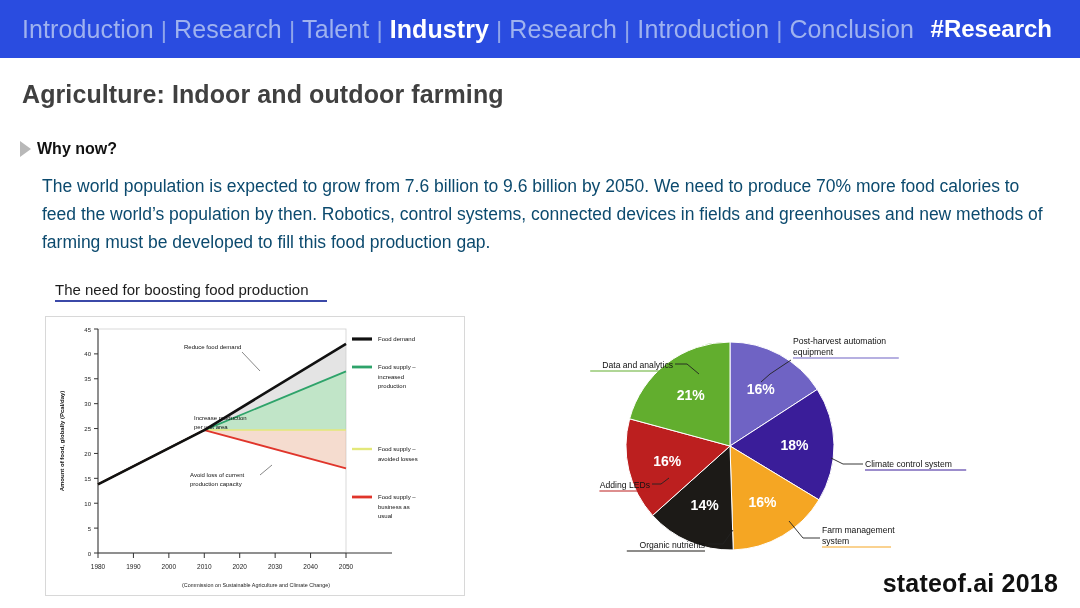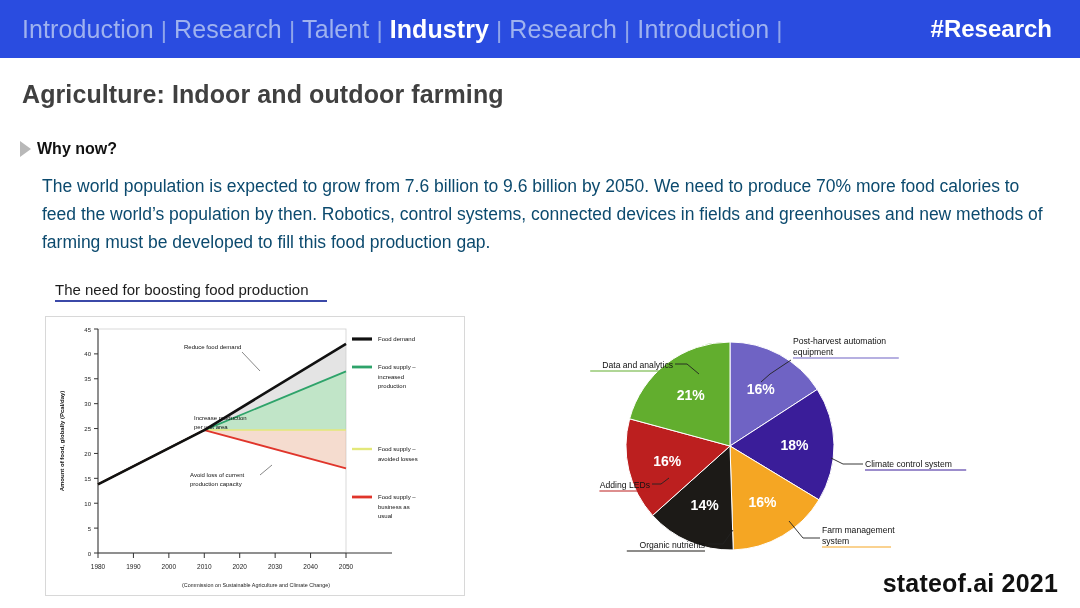--- a/index.html
+++ b/index.html
@@ -100,20 +100,21 @@
         <span class="nav-link">Research</span>
         <span class="nav-sep">|</span>
         <span class="nav-link">Talent</span>
         <span class="nav-sep">|</span>
         <span class="nav-link active">Industry</span>
         <span class="nav-sep">|</span>
         <span class="nav-link">Research</span>
         <span class="nav-sep">|</span>
         <span class="nav-link">Introduction</span>
         <span class="nav-sep">|</span>
+        <span class="nav-link">Conclusion</span>
       </div>
     <div class="nav-hash">#Research</div>
   </div>
 
   <div class="slide-title">Agriculture: Indoor and outdoor farming</div>
 
   <div class="bullet-row">
     <div class="bullet-tri"></div>
     <div class="bullet-label">Why now?</div>
   </div>
@@ -229,14 +230,14 @@
         <line x1="61.80000000000001" y1="235" x2="140" y2="235" stroke="#1c1a17" stroke-width="1.1"></line>
         <polyline points="87,168 96,168 104,162" fill="none" stroke="#222" stroke-width="0.9"></polyline>
         <text x="85" y="172" font-size="8.6" fill="#111" text-anchor="end">Adding LEDs</text>
         <line x1="34.400000000000006" y1="175" x2="85" y2="175" stroke="#bc1f1f" stroke-width="1.1"></line>
         <polyline points="110,48 122,48 134,58" fill="none" stroke="#222" stroke-width="0.9"></polyline>
         <text x="108" y="52" font-size="8.6" fill="#111" text-anchor="end">Data and analytics</text>
         <line x1="25.200000000000003" y1="55" x2="108" y2="55" stroke="#62ae2e" stroke-width="1.1"></line>
       </svg>
   </div>
 
-  <div class="brand">stateof.ai 2021</div>
+  <div class="brand">stateof.ai 2018</div>
 </div>
 
 </body></html>

